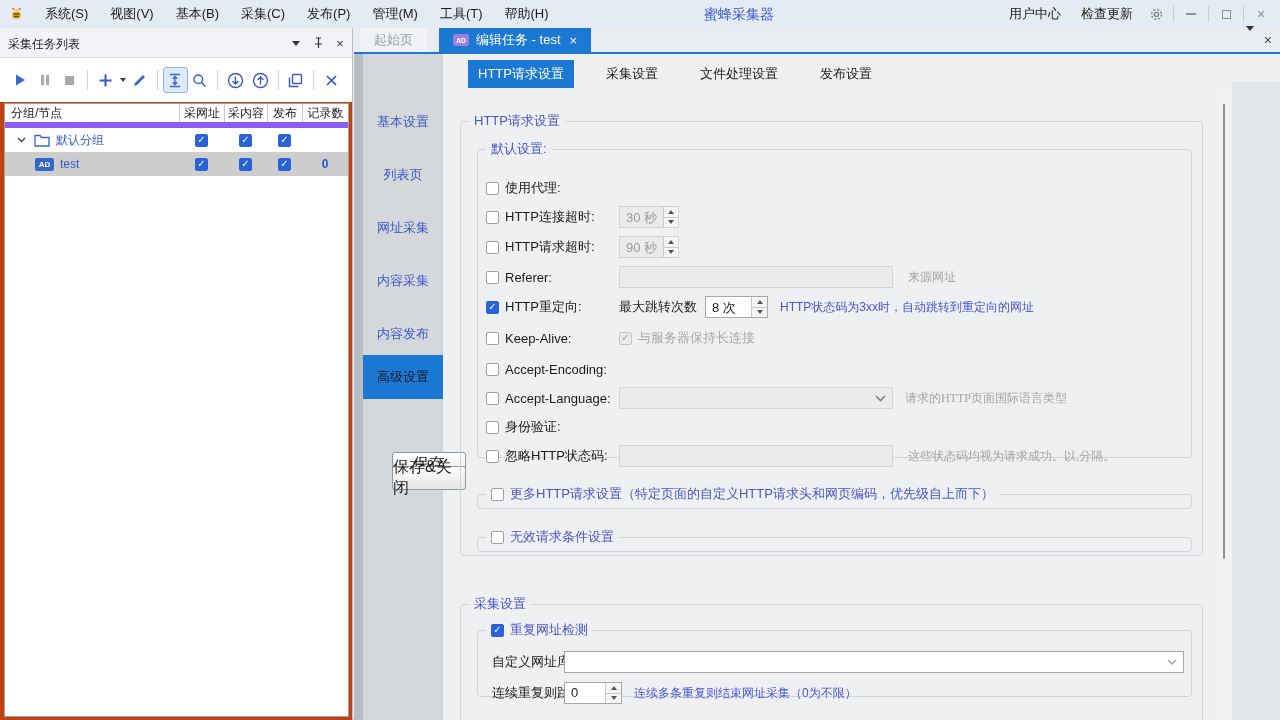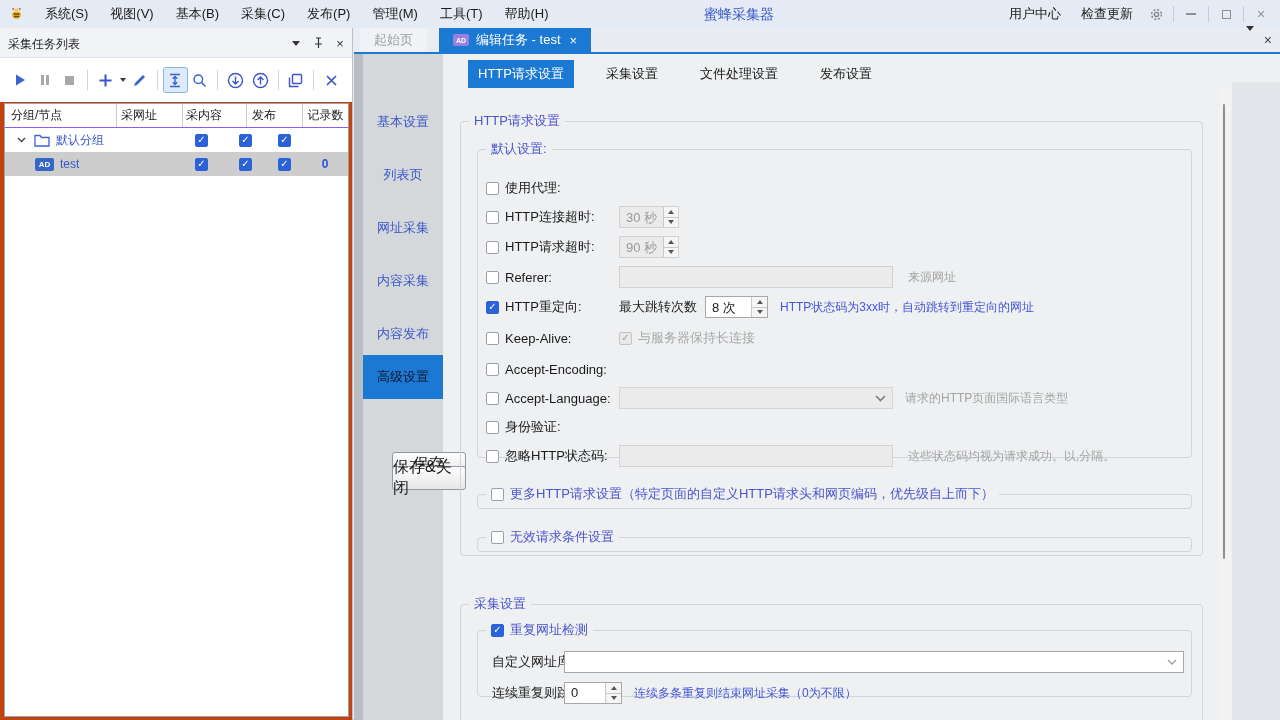--- a/index.html
+++ b/index.html
@@ -30,21 +30,21 @@
   .tri-down { width:0; height:0; border-left:4px solid transparent; border-right:4px solid transparent; border-top:5px solid #333; }
   .panel-toolbar { position:absolute; left:0; top:30px; right:0; height:44px; background:#fff; display:flex; align-items:center; padding:0 8px; }
   .tbtn { width:26px; height:26px; display:flex; align-items:center; justify-content:center; border:1px solid transparent; border-radius:3px; }
   .tbtn.sel { background:#ddeafa; border-color:#86b6e8; }
   .tb-dd { width:10px; height:26px; display:flex; align-items:center; justify-content:center; }
   .tsep { width:1px; height:20px; background:#d4d4d4; margin:0 5px; }
   .caret { width:0; height:0; border-left:3.5px solid transparent; border-right:3.5px solid transparent; border-top:4.5px solid #3d3d3d; }
 
   .task-table { position:absolute; left:4px; top:75px; right:3px; bottom:3px; border:1px solid #9aa2ac; background:#fff; font-size:12px; }
   .trow { display:flex; height:24px; align-items:stretch; }
-  .thead { border-bottom:1px solid #8b5cf6;gap:21px; }
+  .thead { border-bottom:6px solid #8b5cf6; }
   .thead .tc { border-left:1px solid #c8ccd2; }
   .thead .tc:first-child { border-left:none; }
   .tc { display:flex; align-items:center; justify-content:center; }
   .tc-name { flex:1; justify-content:flex-start; padding-left:6px; }
   .tc-c1 { width:45px; } .tc-c2 { width:43px; } .tc-c3 { width:35px; } .tc-c4 { width:46px; }
   .trow.selected { background:#cdcdcd; }
   .tree-label { color:#3a57c8; margin-left:6px; }
   .expander { margin-left:6px; margin-right:8px; display:flex; }
   .ad-badge { display:inline-flex; align-items:center; justify-content:center; width:19px; height:13px; border-radius:2px; background:#3566c9; color:#fff; font-size:8px; font-weight:bold; margin-left:24px; }
   .rec-count { color:#1f54d8; font-weight:bold; }
@@ -420,21 +420,21 @@
           <div class="frow" style="left:8px; top:229px;">
             <span class="cb"></span>
             <span class="flabel">Accept-Language:</span>
           </div>
           <div class="frow" style="left:141px; top:229px;">
             <span class="combo disabled" style="width:274px;">
               <svg width="11" height="7" viewBox="0 0 11 7" fill="none" stroke="#7a7f87" stroke-width="1.6">
                   <path d="M1 1 L5.5 5.5 L10 1"></path>
                 </svg>
             </span>
-            <span class="fhint" style="margin-left:12px;">请求的HTTP页面国际语言类型</span>
+            <span class="fhint" style="margin-left:12px;font-family:Liberation Serif, serif;">请求的HTTP页面国际语言类型</span>
           </div>
 
           <div class="frow" style="left:8px; top:258px;">
             <span class="cb"></span>
             <span class="flabel">身份验证:</span>
           </div>
 
           <div class="frow" style="left:8px; top:287px;">
             <span class="cb"></span>
             <span class="flabel">忽略HTTP状态码:</span>

